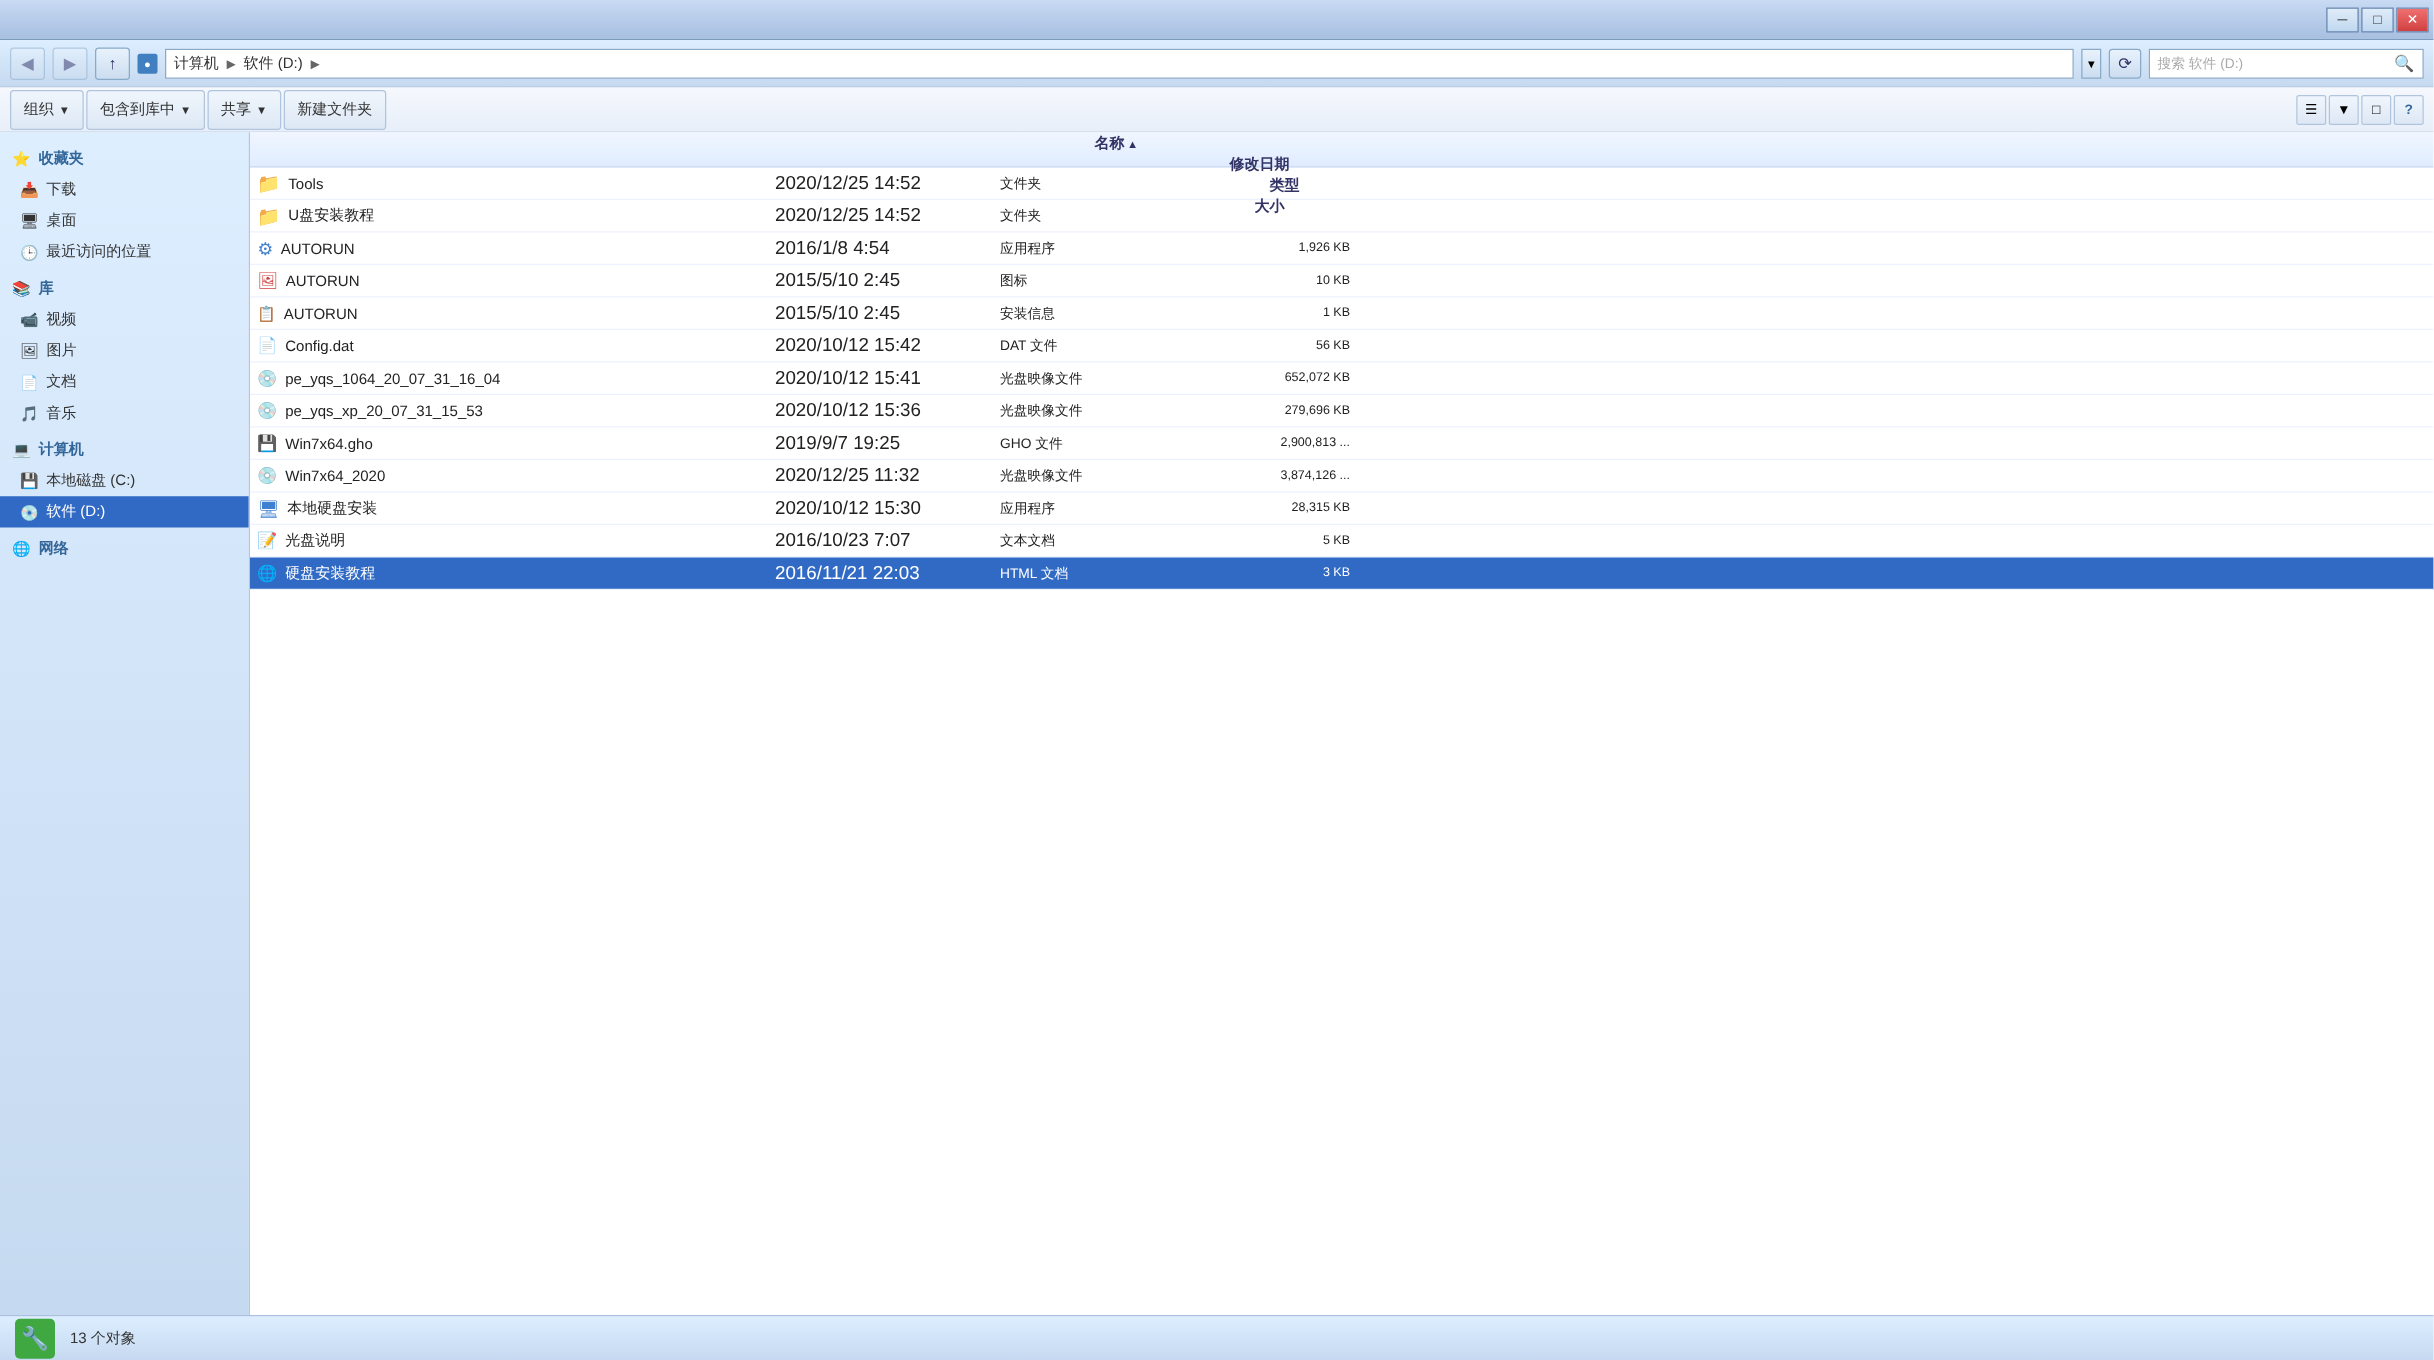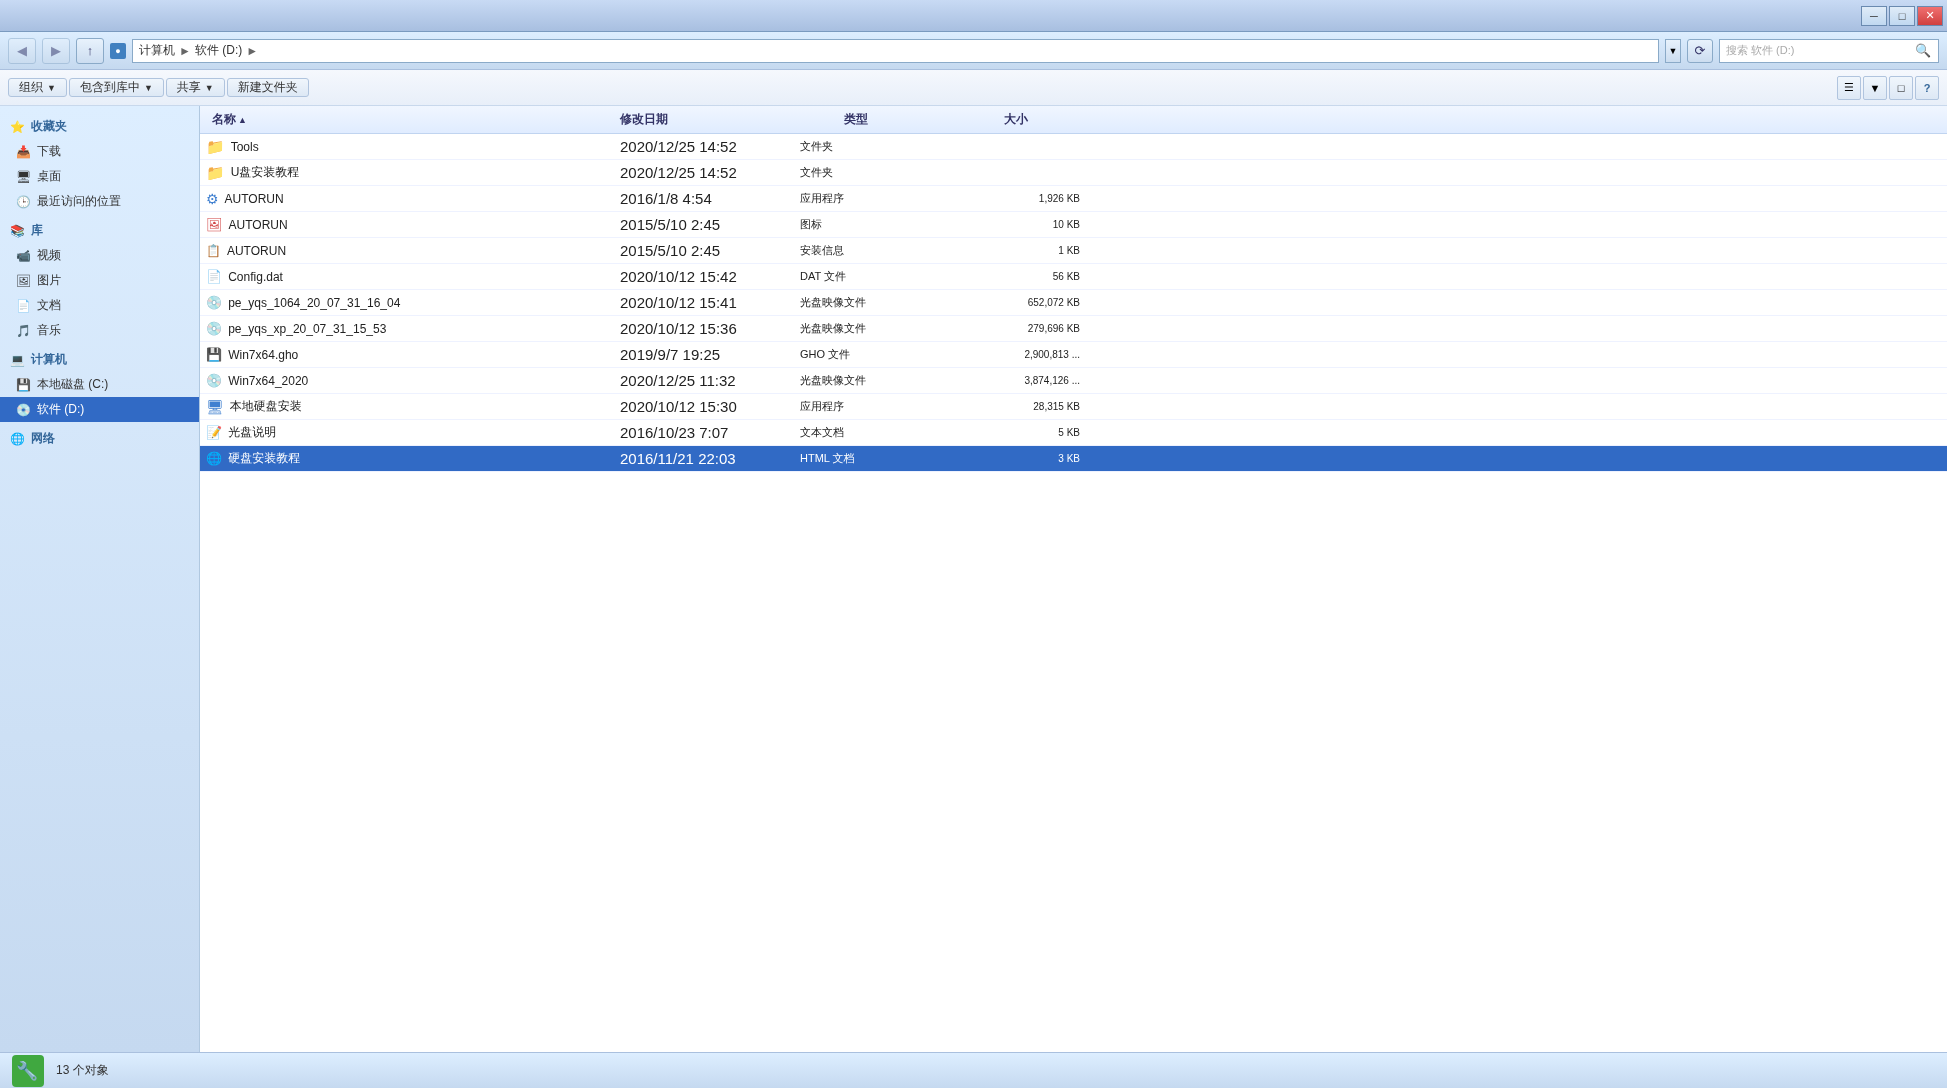--- a/index.html
+++ b/index.html
@@ -130,21 +130,21 @@
     .toolbar {
       height: 36px;
       background: linear-gradient(to bottom, #f5f8fd 0%, #e8eff9 100%);
       display: flex;
       align-items: center;
       padding: 0 8px;
       gap: 2px;
       border-bottom: 1px solid #c8d8ec;
     }
     .tool-btn {
-      height: 19px;
+      height: 32px;
       padding: 0 10px;
       background: linear-gradient(to bottom, #f0f6fc, #dde8f5);
       border: 1px solid #b0c4de;
       border-radius: 3px;
       display: flex;
       align-items: center;
       gap: 4px;
       cursor: pointer;
       font-size: 12px;
       color: #333;
@@ -221,20 +221,21 @@
       display: flex;
       align-items: center;
       background: linear-gradient(to bottom, #f0f6ff, #e0ecff);
       border-bottom: 1px solid #c0d4f0;
       height: 28px;
       font-weight: bold;
       font-size: 12px;
       color: #336;
       position: sticky;
       top: 0;
+      flex-direction: column;
     }
     .col-name { width: 420px; padding-left: 12px; }
     .col-date { width: 180px; }
     .col-type { width: 160px; margin-left: 44px; }
     .col-size { width: 140px; text-align: right; padding-right: 20px; }
     .file-row {
       display: flex;
       align-items: center;
       height: 26px;
       border-bottom: 1px solid #eef2ff;

